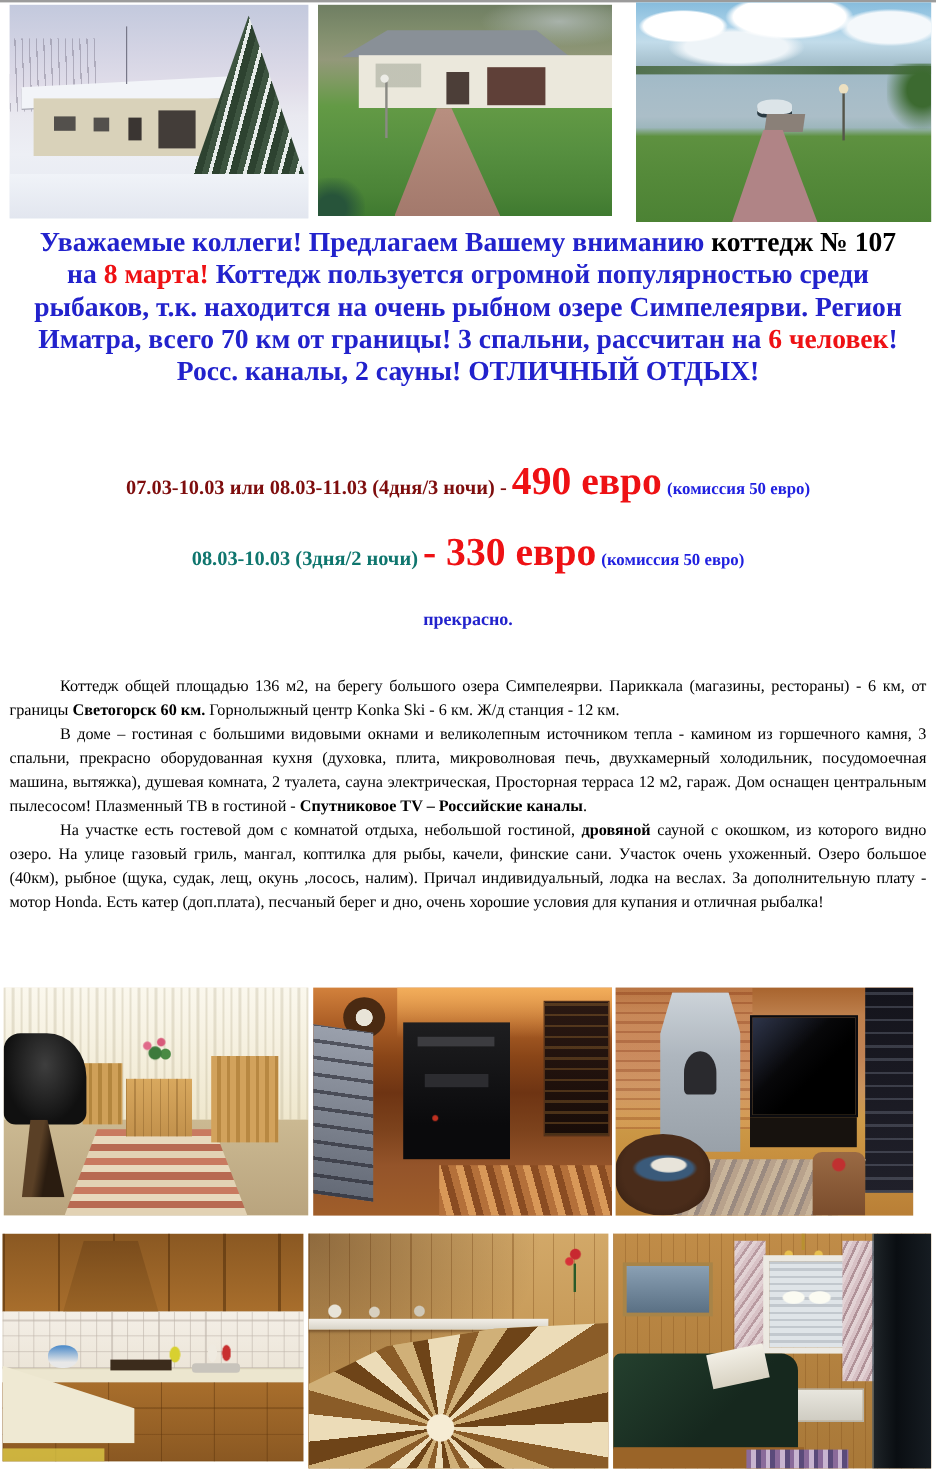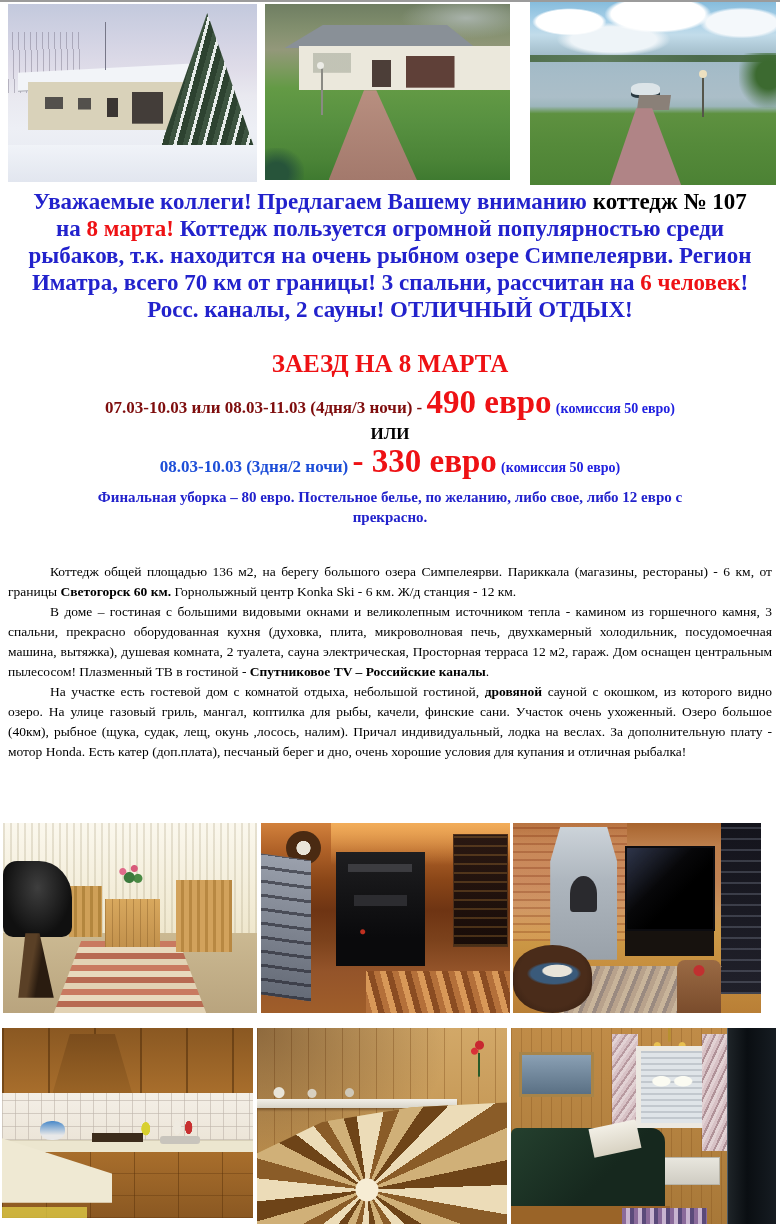--- a/index.html
+++ b/index.html
@@ -283,27 +283,25 @@
     <div class="l-bushr"></div>
     <div class="l-boat"></div>
     <div class="l-pier"></div>
     <div class="l-path"></div>
     <div class="l-lamp"></div>
     <div class="l-lampball"></div>
   </div>
 
   <div id="heading"><span style="color: rgb(34, 34, 204);">Уважаемые коллеги! Предлагаем Вашему вниманию </span><span style="color: rgb(0, 0, 0);">коттедж № 107</span><br><span style="color: rgb(34, 34, 204);">на </span><span style="color: rgb(238, 17, 20);">8 марта!</span><span style="color: rgb(34, 34, 204);"> Коттедж пользуется огромной популярностью среди</span><br><span style="color: rgb(34, 34, 204);">рыбаков, т.к. находится на очень рыбном озере Симпелеярви. Регион</span><br><span style="color: rgb(34, 34, 204);">Иматра, всего 70 км от границы! 3 спальни, рассчитан на </span><span style="color: rgb(238, 17, 20);">6 человек</span><span style="color: rgb(34, 34, 204);">!</span><br><span style="color: rgb(34, 34, 204);">Росс. каналы, 2 сауны! ОТЛИЧНЫЙ ОТДЫХ!</span></div>
 
-  <div id="offer-title" style="color:#ee1114;">ЗАЕЗД НА 8 МАРТА</div>
   <div id="option1" class="price-line"><span style="color: rgb(126, 13, 13); font-size: 17px;">07.03-10.03 или 08.03-11.03 (4дня/3 ночи) - </span><span style="color: rgb(238, 17, 20); font-size: 33px;">490 евро</span><span style="font-size: 17px;"> </span><span style="color: rgb(32, 32, 224); font-size: 14px;">(комиссия 50 евро)</span></div>
-  <div id="or-sep">ИЛИ</div>
-  <div id="option2" class="price-line"><span style="color: #1d4ed8; font-size: 17px;">08.03-10.03 (3дня/2 ночи) </span><span style="color: rgb(238, 17, 20); font-size: 33px;">- 330 евро</span><span style="font-size: 17px;"> </span><span style="color: rgb(32, 32, 224); font-size: 14px;">(комиссия 50 евро)</span></div>
+  <div id="option2" class="price-line"><span style="color: #0f766e; font-size: 17px;">08.03-10.03 (3дня/2 ночи) </span><span style="color: rgb(238, 17, 20); font-size: 33px;">- 330 евро</span><span style="font-size: 17px;"> </span><span style="color: rgb(32, 32, 224); font-size: 14px;">(комиссия 50 евро)</span></div>
 
   <div id="notes">
-    <p><span>Финальная уборка – 80 евро. Постельное белье, по желанию, либо свое, либо 12 евро с</span><br><span>прекрасно.</span></p>
+    <p><br><span>прекрасно.</span></p>
   </div>
 
   <div id="description">
     <p><span>Коттедж общей площадью 136 м2, на берегу большого озера Симпелеярви. Париккала (магазины, рестораны) - 6 км, от границы </span><span style="font-weight: bold;">Светогорск 60 км.</span><span> Горнолыжный центр Konka Ski - 6 км. Ж/д станция - 12 км.</span></p>
     <p><span>В доме – гостиная с большими видовыми окнами и великолепным источником тепла - камином из горшечного камня, 3 спальни, прекрасно оборудованная кухня (духовка, плита, микроволновая печь, двухкамерный холодильник, посудомоечная машина, вытяжка), душевая комната, 2 туалета, сауна электрическая, Просторная терраса 12 м2, гараж. Дом оснащен центральным пылесосом! Плазменный ТВ в гостиной - </span><span style="font-weight: bold;">Спутниковое TV – Российские каналы</span><span>.</span></p>
     <p><span>На участке есть гостевой дом с комнатой отдыха, небольшой гостиной, </span><span style="font-weight: bold;">дровяной</span><span> сауной с окошком, из которого видно озеро. На улице газовый гриль, мангал, коптилка для рыбы, качели, финские сани. Участок очень ухоженный. Озеро большое (40км), рыбное (щука, судак, лещ, окунь ,лосось, налим). Причал индивидуальный, лодка на веслах. За дополнительную плату - мотор Honda. Есть катер (доп.плата), песчаный берег и дно, очень хорошие условия для купания и отличная рыбалка!</span></p>
   </div>
 
   <div class="photo p-terrace" style="left:3px;top:823px;width:254px;height:190px;">
     <div class="t-curtain"></div>

